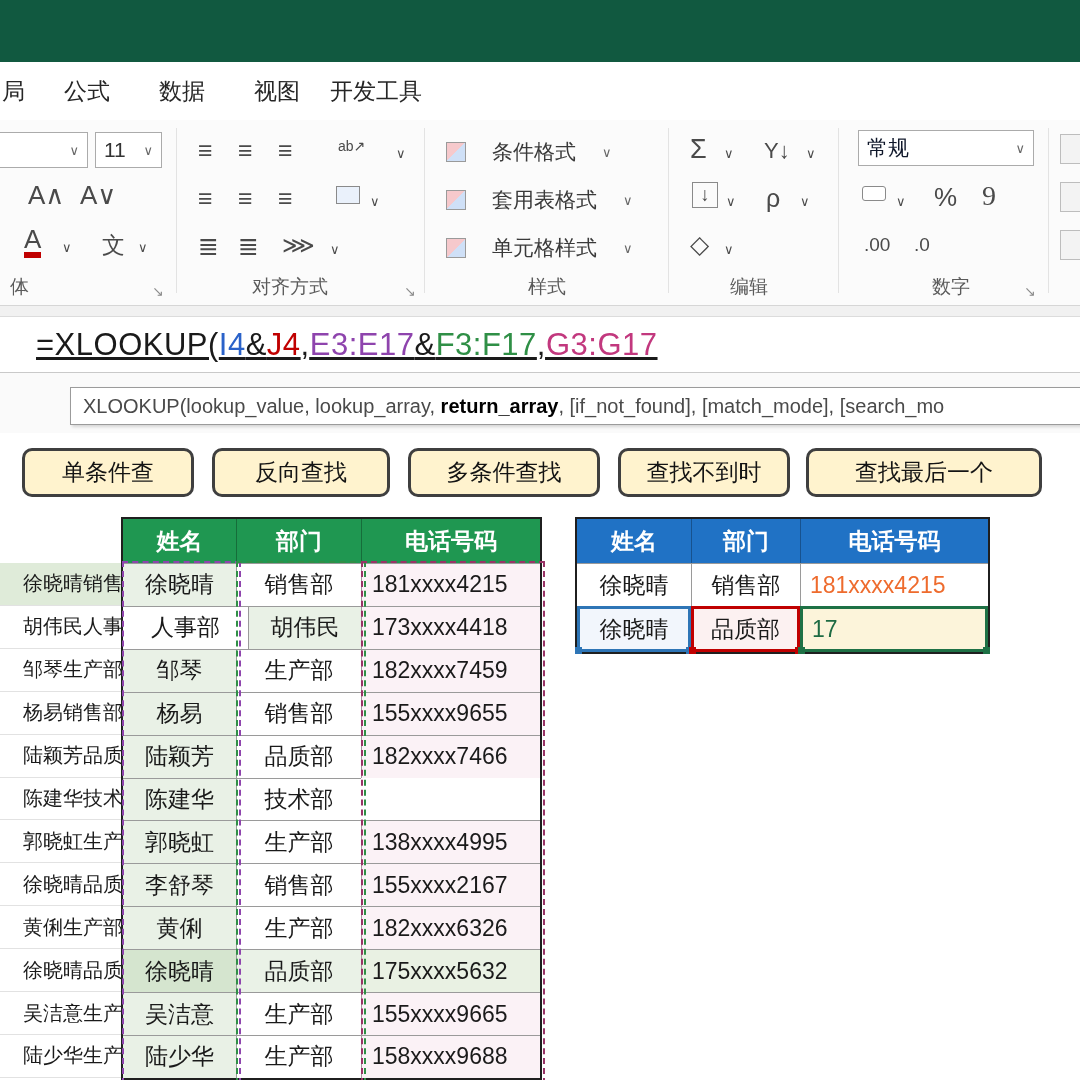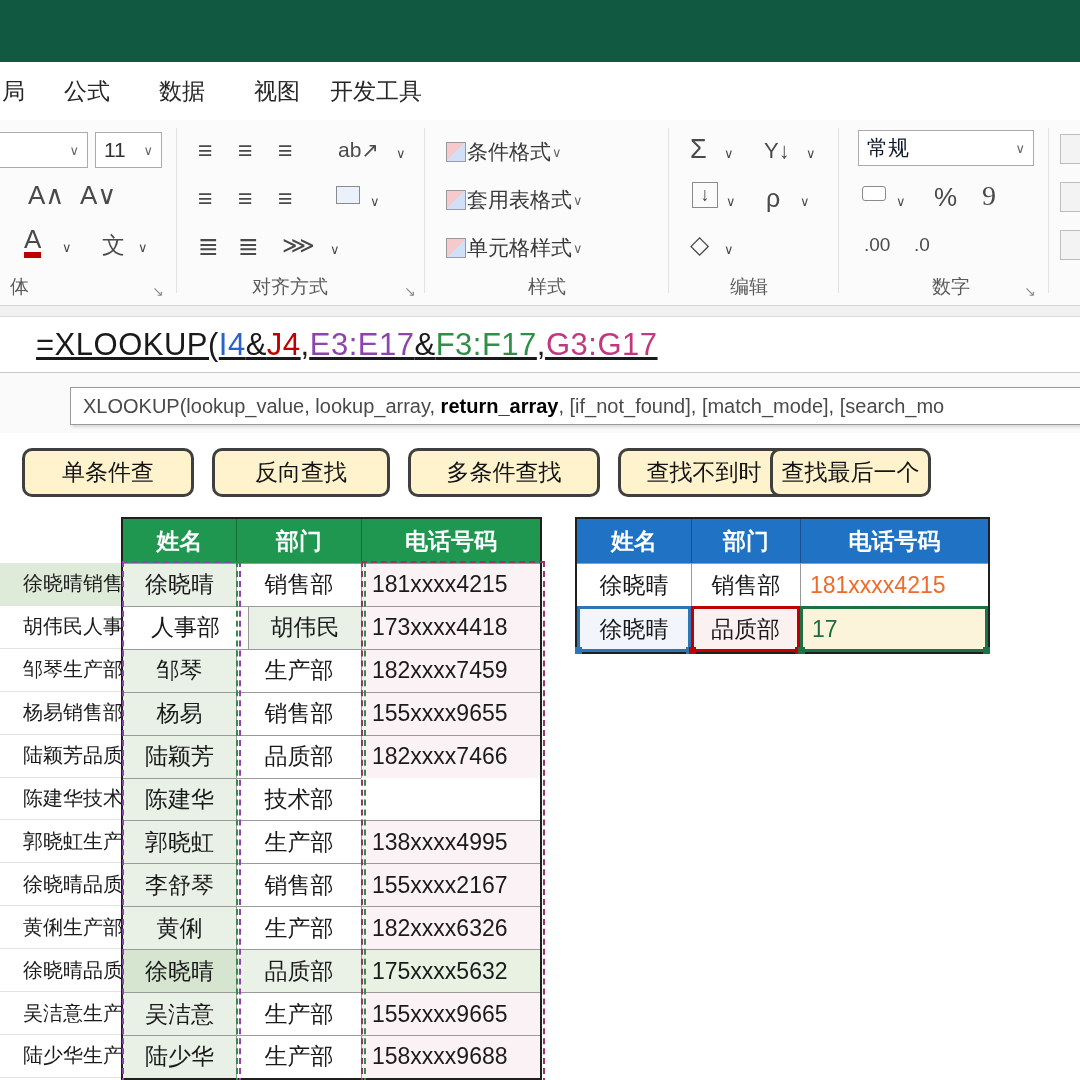--- a/index.html
+++ b/index.html
@@ -18,21 +18,21 @@
   .ribbon *{box-sizing:border-box;}
   .vsep{position:absolute;top:8px;height:165px;width:1px;background:#E3E3E3;}
   .grouplabel{position:absolute;bottom:5px;font-size:19px;color:#5A5A5A;white-space:nowrap;}
   .launcher{position:absolute;bottom:6px;font-size:14px;color:#8a8a8a;}
   .combo{position:absolute;height:36px;border:1px solid #ABABAB;background:#fff;display:flex;align-items:center;justify-content:space-between;padding:0 8px;}
   .cval{font-size:21px;color:#333;}
   .cval.gray{color:#0f172a;}
   .cv{font-size:13px;color:#666;}
   .ric{position:absolute;color:#4a4a4a;white-space:nowrap;}
   .fontcolor{border-bottom:6px solid #C00000;line-height:1;}
-  .srow{position:absolute;left:446px;display:flex;align-items:center;gap:1px;height:36px;}
+  .srow{position:absolute;left:446px;display:flex;align-items:center;gap:26px;height:36px;}
   .sticon{width:20px;height:20px;border:1px solid #9a9a9a;background:linear-gradient(135deg,#f6c9cc 0 50%,#cfe0f7 50% 100%);}
   .stext{font-size:21px;color:#3a3a3a;white-space:nowrap;}
   .acct{display:inline-block;width:24px;height:15px;border:1px solid #8a8a8a;border-radius:3px;background:#fff;}
   .cutbox{position:absolute;left:1060px;width:34px;height:30px;border:1px solid #bdbdbd;background:#f3f3f3;}
 
   
   .strip{position:absolute;left:0;top:306px;width:1080px;height:10px;background:#F1F1F1;}
   .formulabar{position:absolute;left:0;top:316px;width:1080px;height:57px;background:#fff;
               border-top:1px solid #DCDCDC;border-bottom:1px solid #C9C9C9;box-sizing:border-box;
               display:flex;align-items:center;padding-left:36px;}
@@ -130,21 +130,21 @@
     <span class="ric cv" style="left:62px;top:120px">∨</span>
     <span class="ric" style="left:102px;top:110px;font-size:23px">文</span>
     <span class="ric cv" style="left:138px;top:120px">∨</span>
     <div class="grouplabel" style="left:10px">体</div>
     <span class="launcher" style="left:152px">↘</span>
     <div class="vsep" style="left:176px"></div>
 
     <span class="ric" style="left:198px;top:16px;font-size:25px">≡</span>
     <span class="ric" style="left:238px;top:16px;font-size:25px">≡</span>
     <span class="ric" style="left:278px;top:16px;font-size:25px">≡</span>
-    <span class="ric" style="left:338px;top:18px;font-size:21px">ab↗</span>
+    <span class="ric" style="left:338px;top:18px;font-size:14px">ab↗</span>
     <span class="ric cv" style="left:396px;top:26px">∨</span>
     <span class="ric" style="left:198px;top:64px;font-size:25px">≡</span>
     <span class="ric" style="left:238px;top:64px;font-size:25px">≡</span>
     <span class="ric" style="left:278px;top:64px;font-size:25px">≡</span>
     <span class="ric" style="left:336px;top:66px;width:24px;height:18px;border:1px solid #8a8a8a;background:#EAF1FB"></span>
     <span class="ric cv" style="left:370px;top:74px">∨</span>
     <span class="ric" style="left:198px;top:112px;font-size:25px">≣</span>
     <span class="ric" style="left:238px;top:112px;font-size:25px">≣</span>
     <span class="ric" style="left:282px;top:112px;font-size:23px">⋙</span>
     <span class="ric cv" style="left:330px;top:122px">∨</span>
@@ -211,21 +211,21 @@
   <div class="tipzone">
     <div class="tooltip">
       <span>XLOOKUP(lookup_value, lookup_array, </span><b>return_array</b><span>, [if_not_found], [match_mode], [search_mo</span>
     </div>
   </div>
 
   <div class="xbtn" style="left:22px;width:172px">单条件查</div>
   <div class="xbtn" style="left:212px;width:178px">反向查找</div>
   <div class="xbtn" style="left:408px;width:192px">多条件查找</div>
   <div class="xbtn" style="left:618px;width:172px">查找不到时</div>
-  <div class="xbtn" style="left:770px;width:161px">查找最后一个</div>
+  <div class="xbtn" style="left:806px;width:236px">查找最后一个</div>
 
   <div class="helper" id="helper-col">
       <div class="hcell hl">徐晓晴销售</div>
       <div class="hcell">胡伟民人事</div>
       <div class="hcell">邹琴生产部</div>
       <div class="hcell">杨易销售部</div>
       <div class="hcell">陆颖芳品质</div>
       <div class="hcell">陈建华技术</div>
       <div class="hcell">郭晓虹生产</div>
       <div class="hcell">徐晓晴品质</div>

